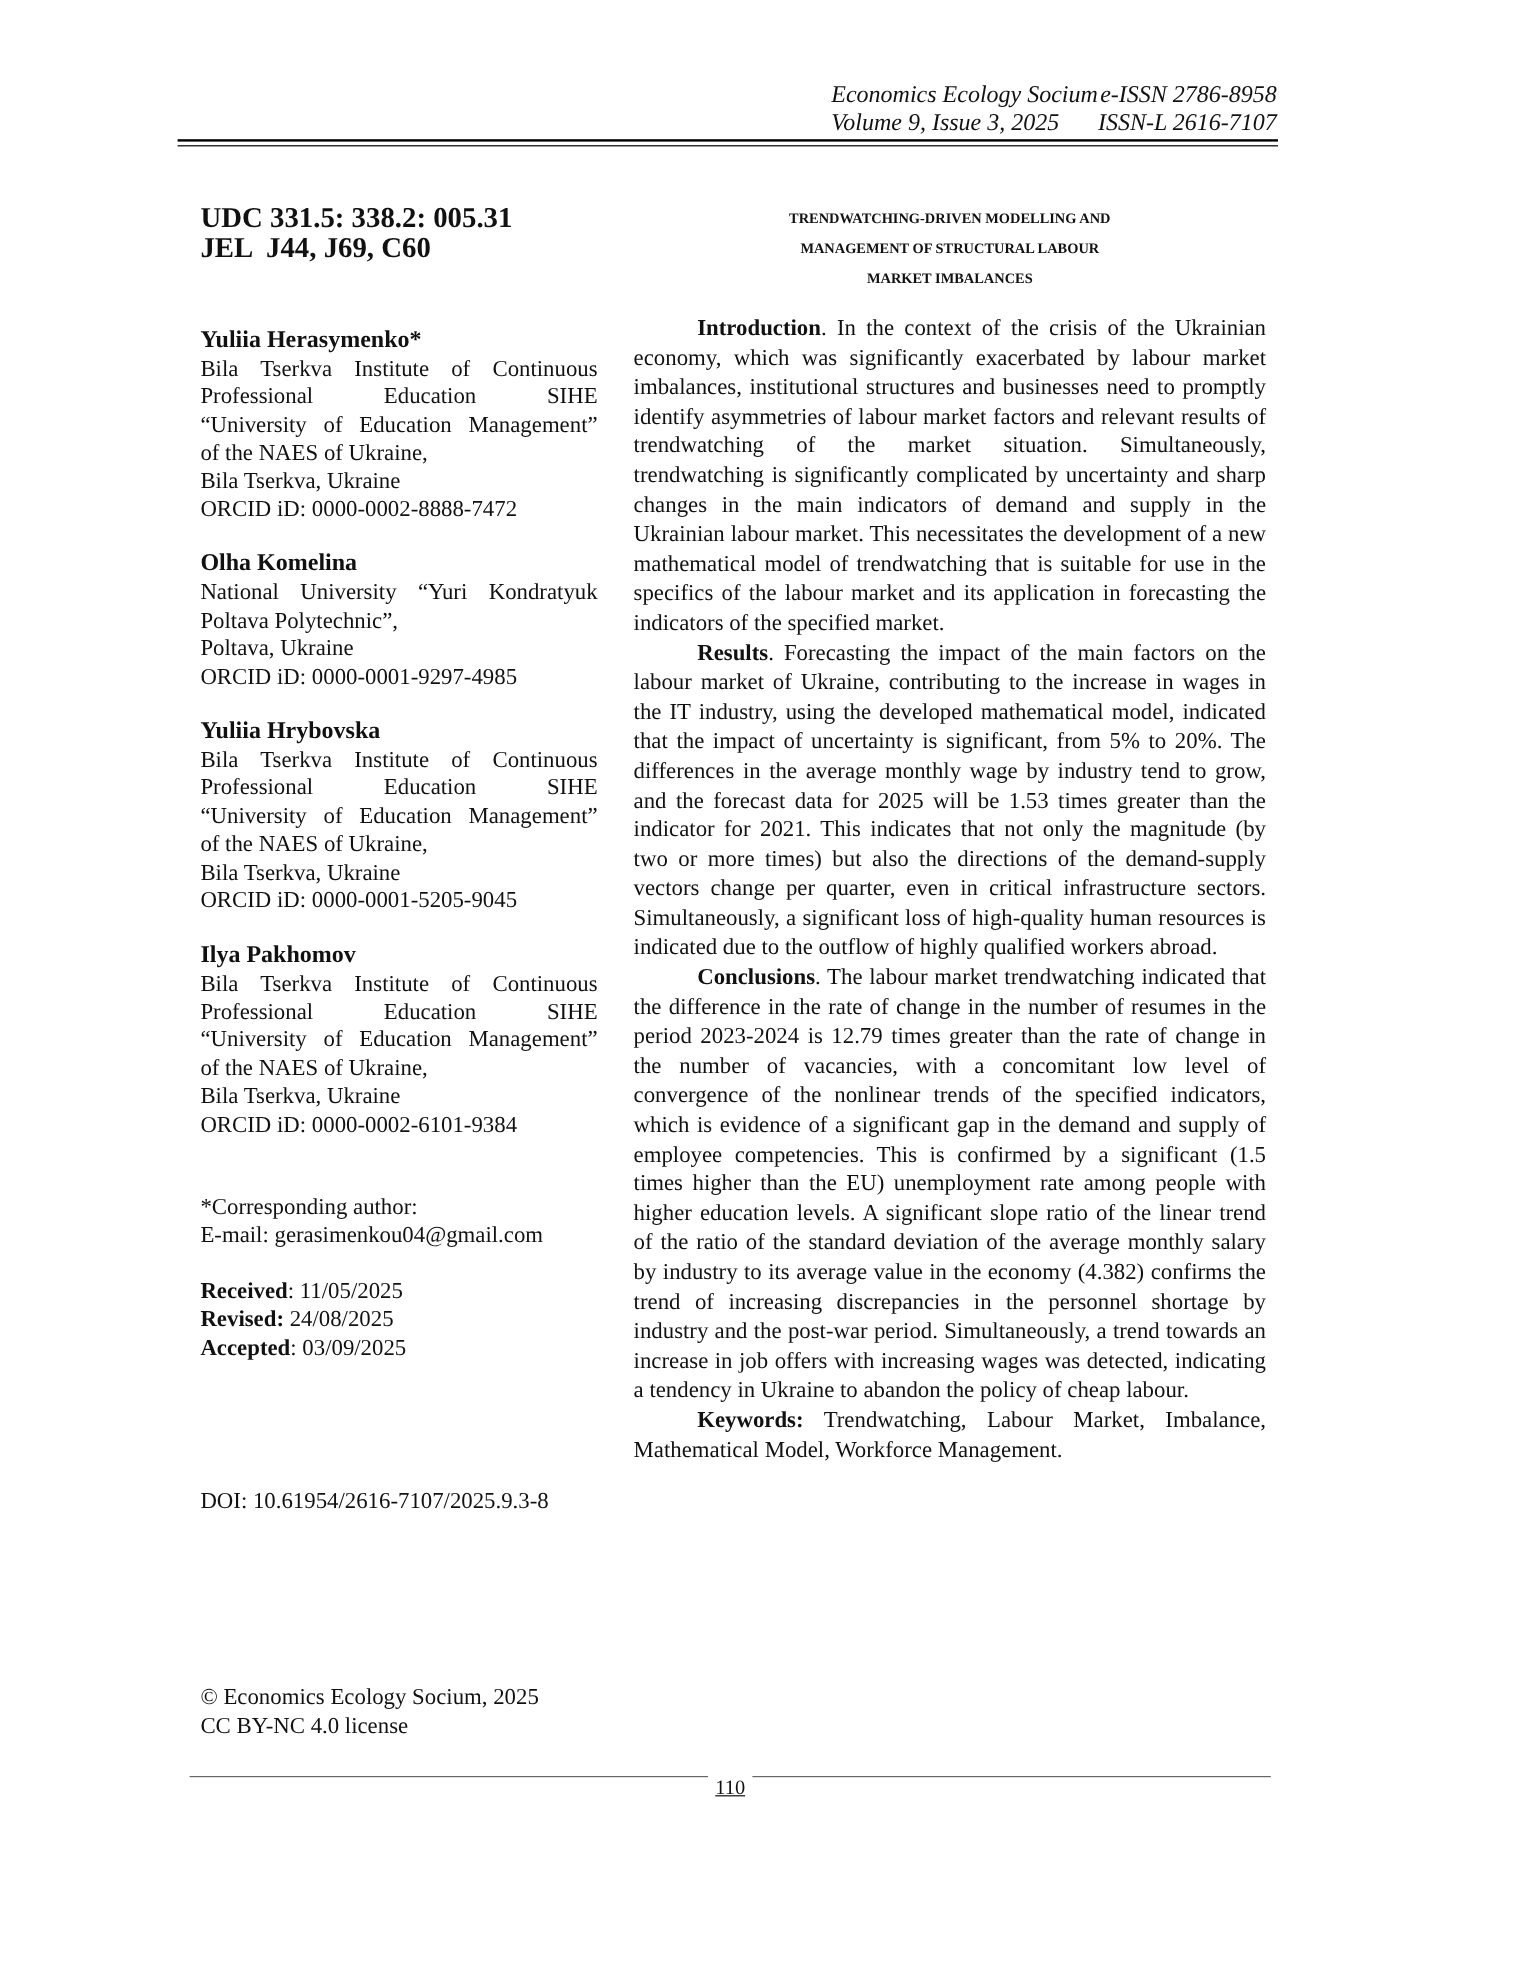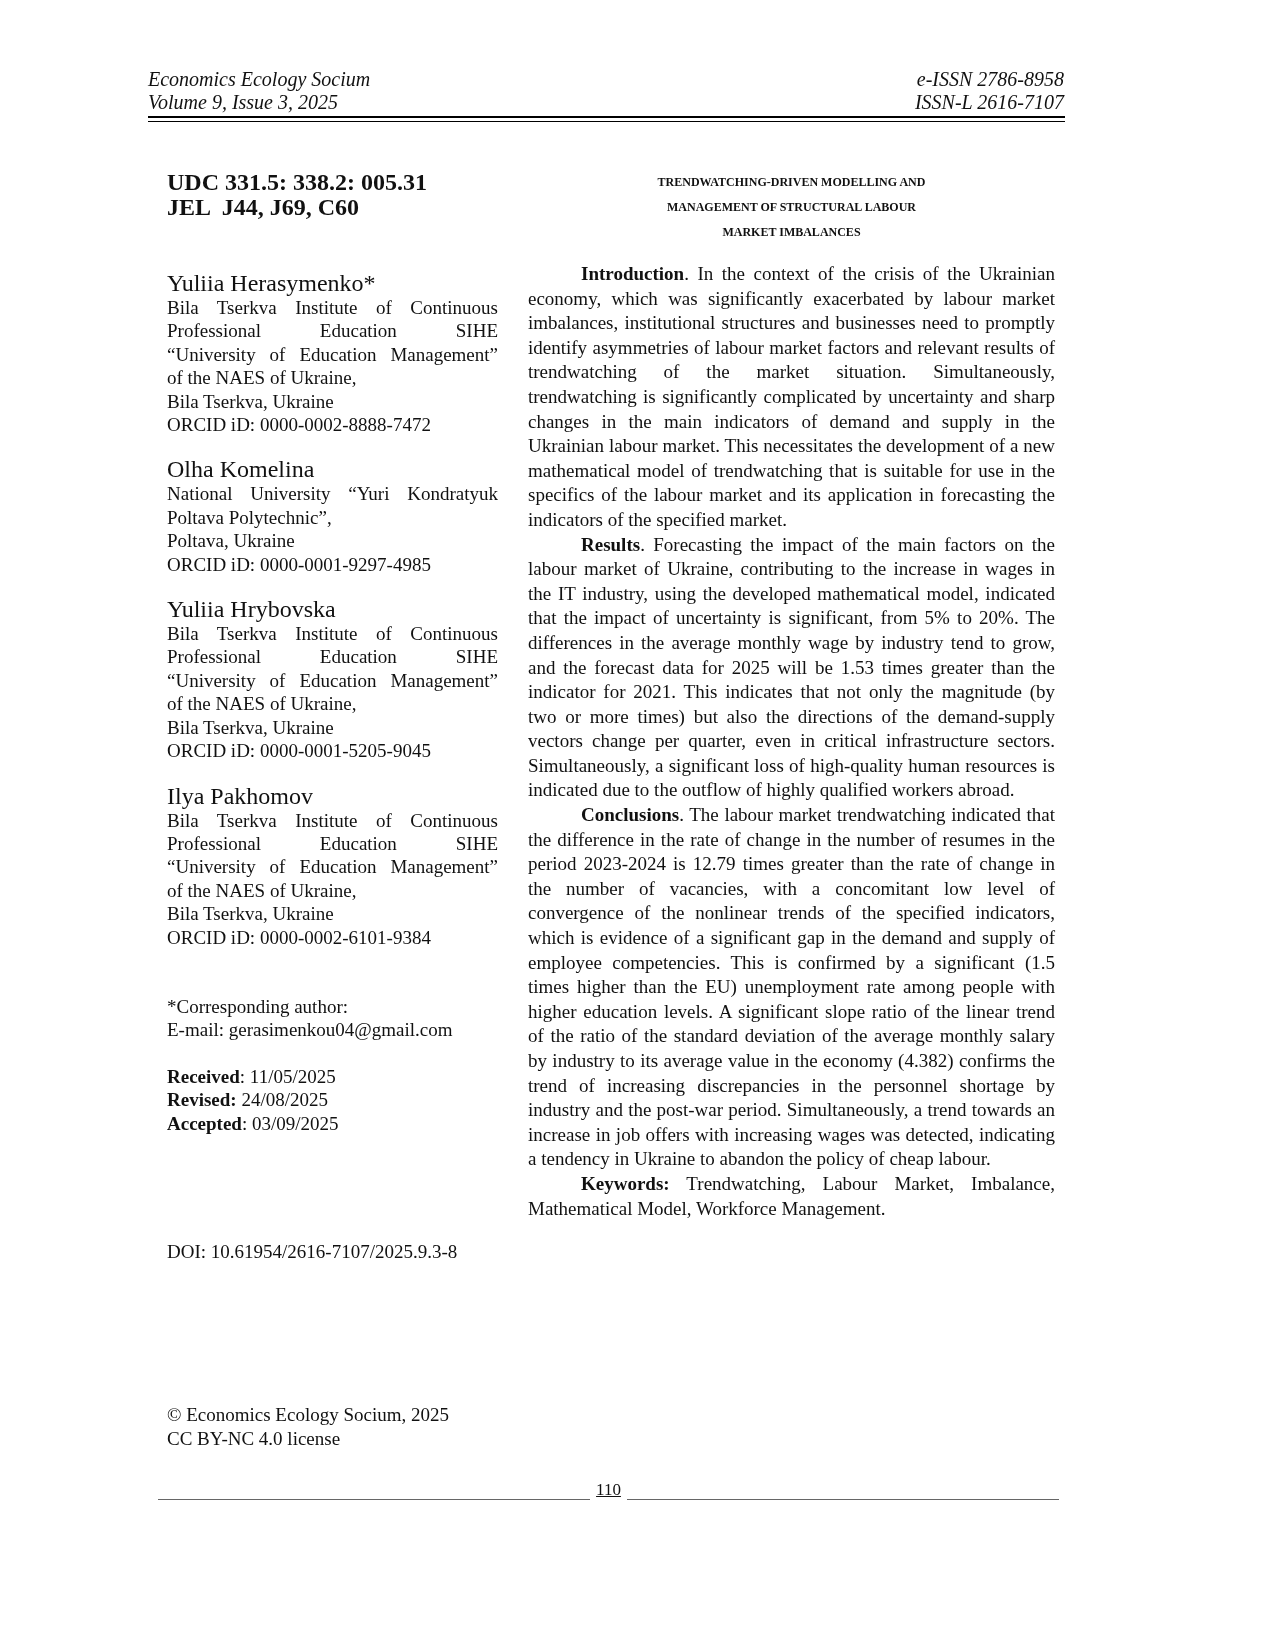--- a/index.html
+++ b/index.html
@@ -3,51 +3,51 @@
   <meta charset="utf-8">
   <style>
     html, body { margin: 0; padding: 0; background: #ffffff; }
     body {
       width: 1275px; height: 1650px; position: relative; overflow: hidden;
       font-family: "Liberation Serif", "DejaVu Serif", serif; color: #111;
     }
     .header {
       position: absolute; left: 148px; top: 68px; width: 916px;
       font-style: italic; font-size: 20px; line-height: 23px;
-      display: flex; justify-content: space-between;
+      display: flex; justify-content: flex-end;
     }
     .header .left, .header .right { display: flex; flex-direction: column; }
     .header .right { text-align: right; }
     .header-rule {
       position: absolute; left: 148px; top: 116px; width: 917px;
       border-top: 2px solid #000; height: 3px; border-bottom: 1px solid #000;
     }
     .left-col {
       position: absolute; left: 167px; top: 170px; width: 331px;
       font-size: 19px; line-height: 23.4px;
     }
     .codes { font-weight: bold; font-size: 24px; line-height: 25px; }
     .author-block { margin-top: 0; }
-    .author-name { font-weight: normal; font-size: 24px; line-height: 25px; }
+    .author-name { font-weight: bold; font-size: 20px; line-height: 25px; }
     .aff { text-align: justify; text-align-last: left; }
     .aff .j { text-align: justify; text-align-last: justify; display: block; }
     .aff .l { display: block; }
     .right-col {
       position: absolute; left: 528px; top: 170px; width: 527px;
       font-size: 19px; line-height: 24.6px;
     }
     .title {
       font-weight: bold; font-size: 12px; line-height: 25px; text-align: center;
       margin-bottom: 17px;
     }
     .para { text-align: justify; text-indent: 53px; margin: 0; }
     .para b { font-weight: bold; }
     .footer {
       position: absolute; left: 158px; top: 1480px; width: 901px;
-      display: flex; align-items: flex-end; text-decoration: underline;
+      display: flex; align-items: flex-start; text-decoration: underline;
     }
     .footer .line { flex: 1; border-top: 1.5px solid #666; height: 0; }
     .footer .num { padding: 0 6px; font-size: 17px; }
   </style>
 </head>
 <body>
 
 <div class="header">
   <div class="left">
     <span>Economics Ecology Socium</span>

